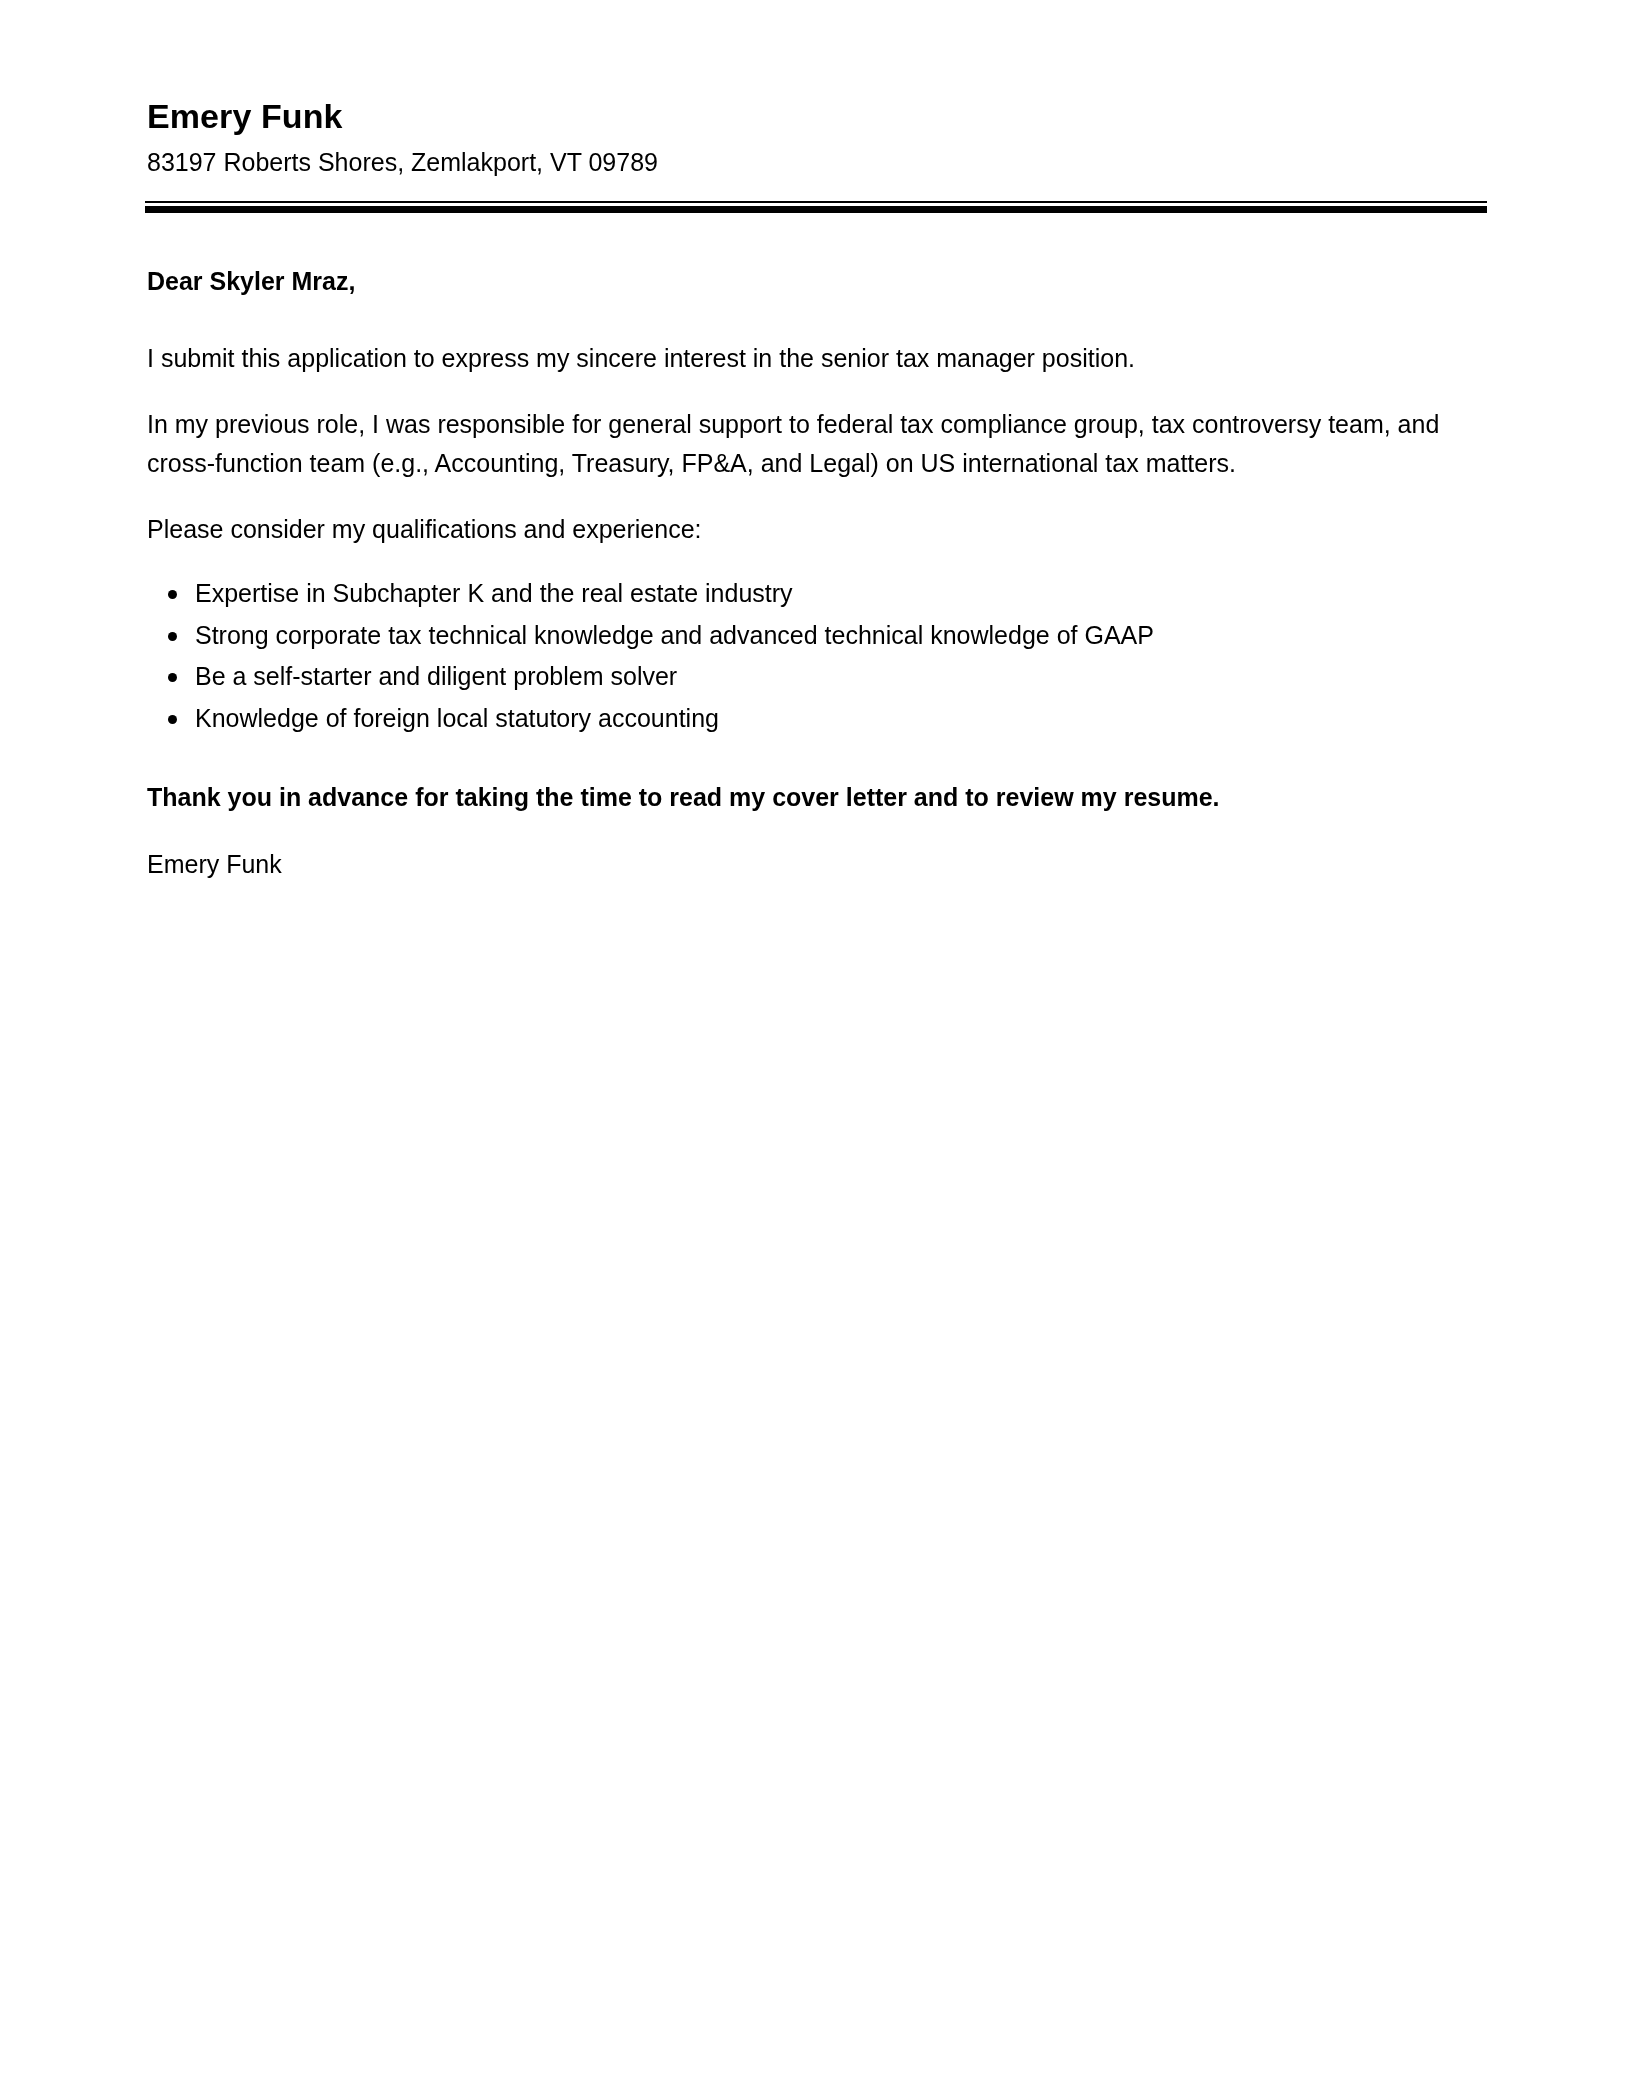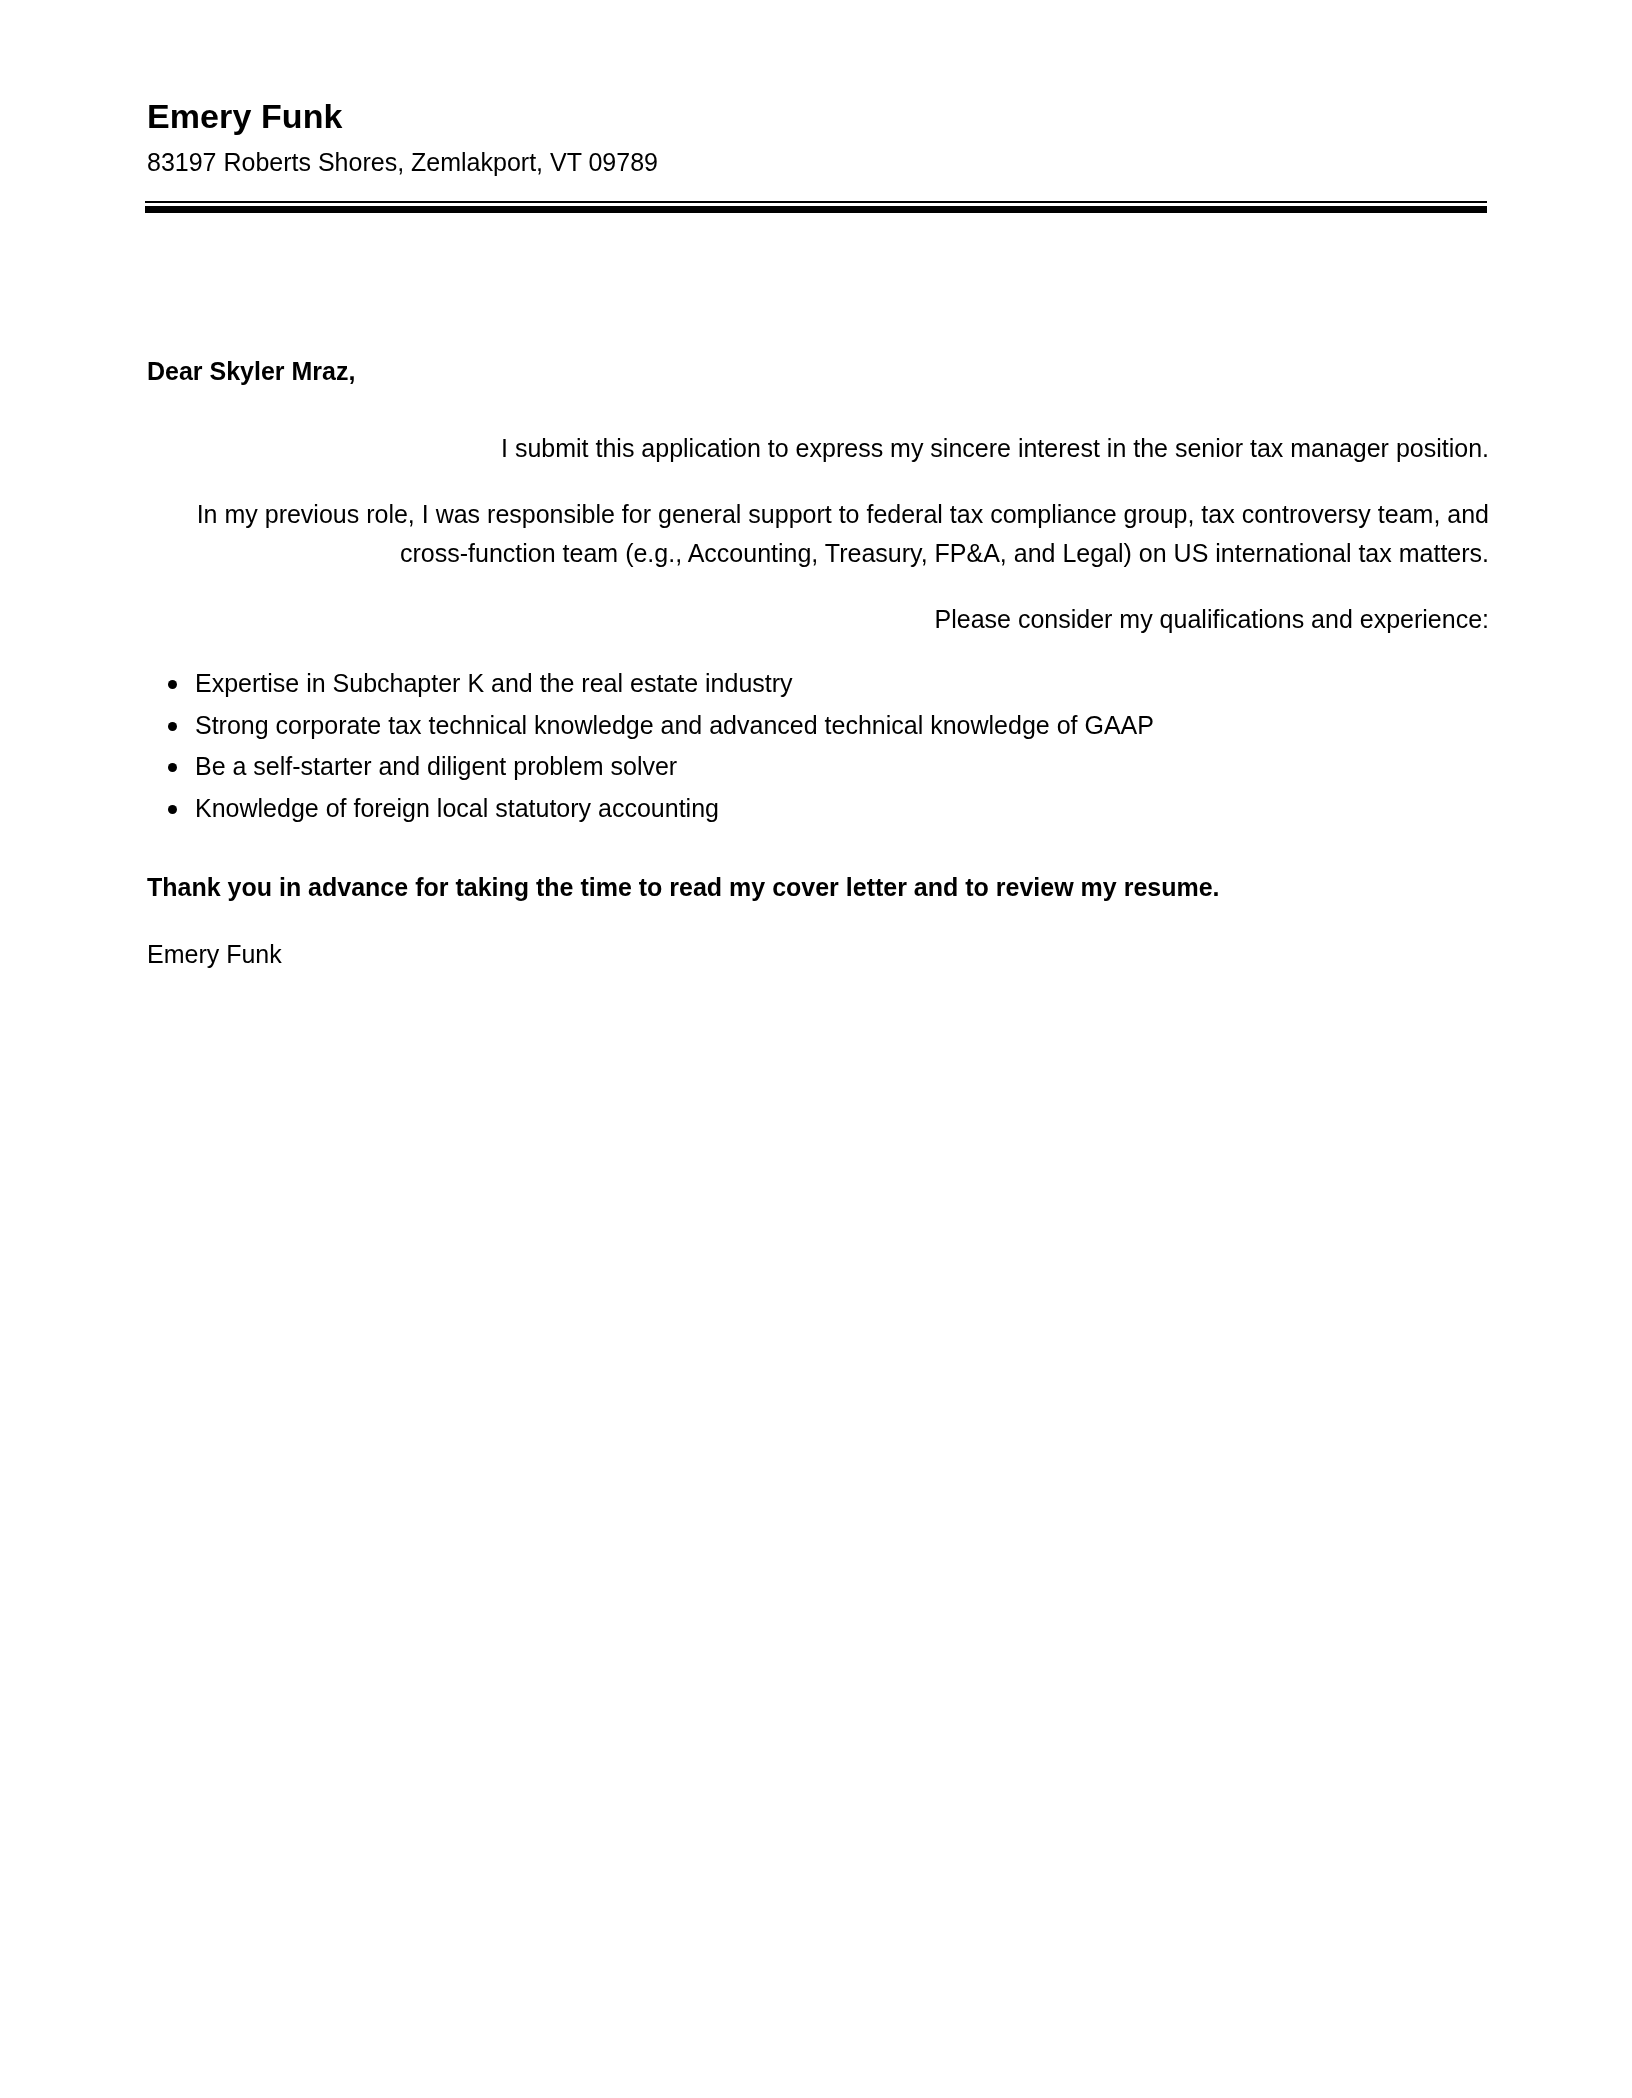--- a/index.html
+++ b/index.html
@@ -68,38 +68,37 @@
   }
 
   .header-rule .rule-thick {
     height: 7px;
     background: #000000;
     width: 100%;
   }
 
   
   .letter-body {
-    padding-top: 96px;
+    padding-top: 50px;
     font-size: 25px;
     line-height: 1.56;
-    margin-top: 44px;
   }
 
   .salutation {
     font-weight: bold;
     margin: 0 0 40px 0;
     font-size: 25px;
     line-height: 1.45;
   }
 
   .body-paragraph {
     margin: 0 0 27px 0;
     font-size: 25px;
     line-height: 1.56;
-    text-align: right;
+    text-align: left;
   }
 
   .qualifications-list {
     list-style: none;
     margin: 13px 0 0 0;
     padding: 0;
   }
 
   .qualifications-list li {
     position: relative;

